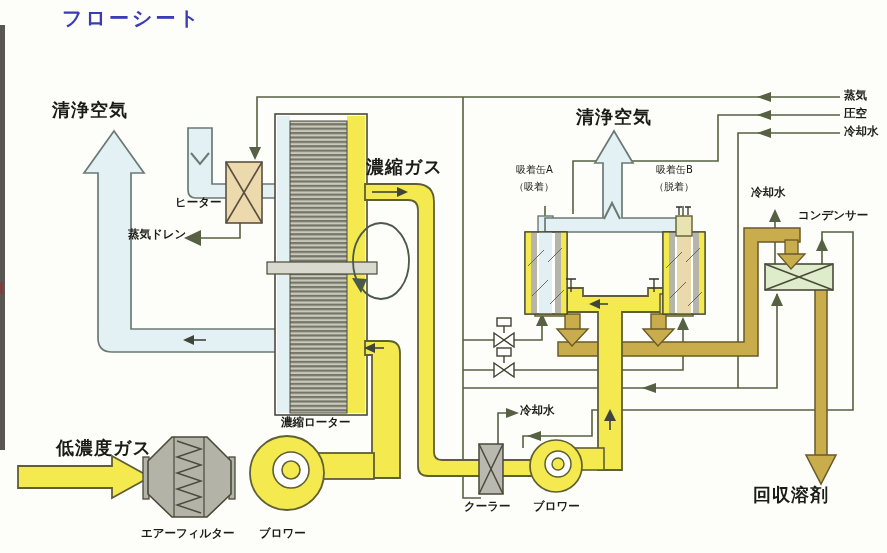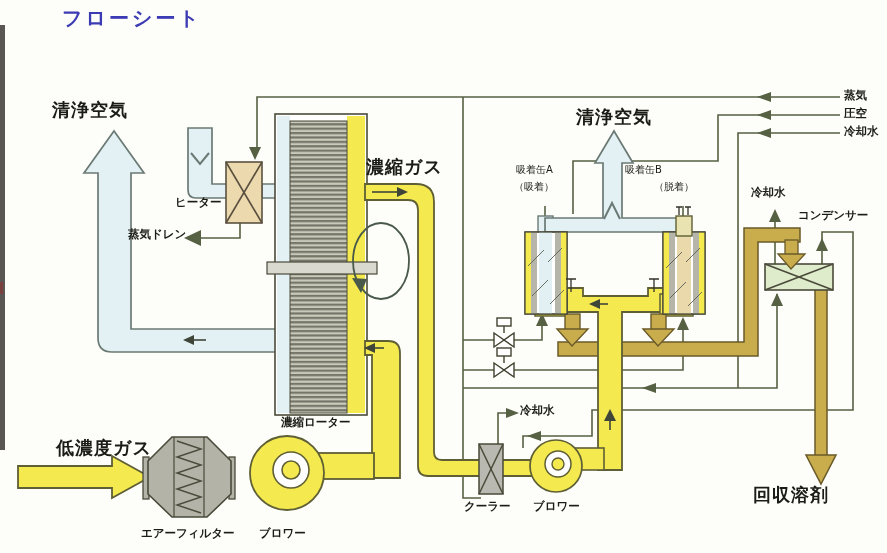--- a/index.html
+++ b/index.html
@@ -213,21 +213,21 @@
 <div class="lbl big" style="left:8px;top:439px;margin-left:48px;">低濃度ガス</div>
 <div class="lbl small" style="left:141px;top:527px;">エアーフィルター</div>
 <div class="lbl small" style="left:259px;top:527px;">ブロワー</div>
 <div class="lbl small" style="left:464px;top:500px;">クーラー</div>
 <div class="lbl small" style="left:533px;top:500px;">ブロワー</div>
 <div class="lbl small" style="left:520px;top:404px;">冷却水</div>
 <div class="lbl big" style="left:576px;top:108px;">清浄空気</div>
 
 <div class="lbl tiny" style="left:516px;top:165px;">吸着缶A</div>
 <div class="lbl tiny" style="left:514px;top:182px;">（吸着）</div>
-<div class="lbl tiny" style="left:625px;top:165px;">吸着缶B</div>
+<div class="lbl tiny" style="left:656px;top:165px;">吸着缶B</div>
 <div class="lbl tiny" style="left:654px;top:182px;">（脱着）</div>
 
 <div class="lbl small" style="left:844px;top:89px;">蒸気</div>
 <div class="lbl small" style="left:844px;top:107px;">圧空</div>
 <div class="lbl small" style="left:844px;top:125px;">冷却水</div>
 <div class="lbl small" style="left:751px;top:186px;">冷却水</div>
 <div class="lbl small" style="left:798px;top:209px;">コンデンサー</div>
 <div class="lbl big" style="left:753px;top:486px;">回収溶剤</div>
 
 </div>

